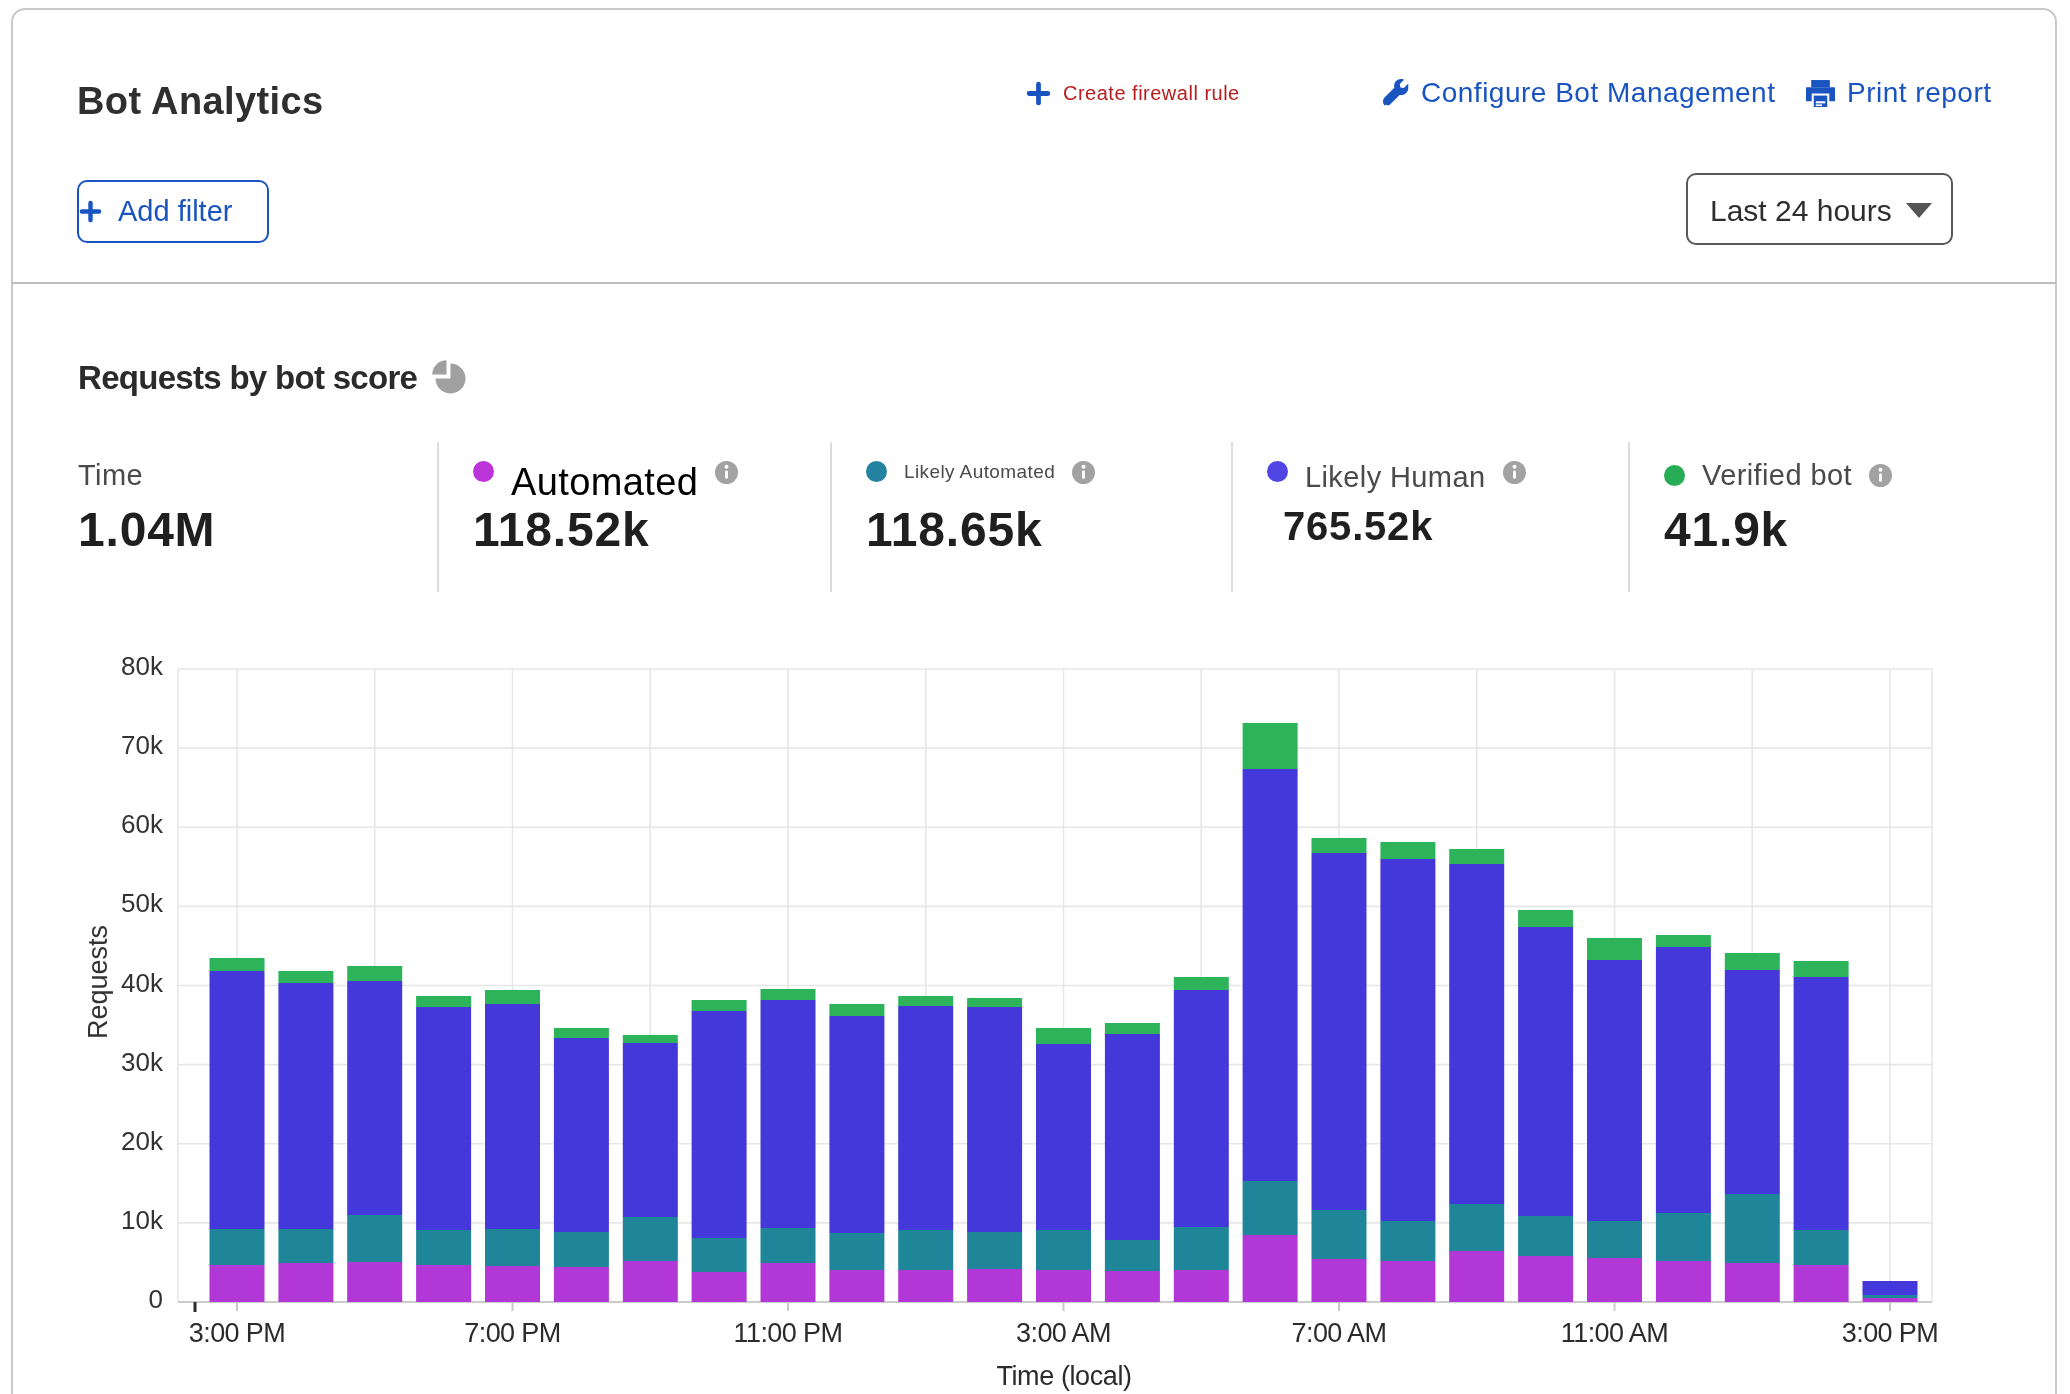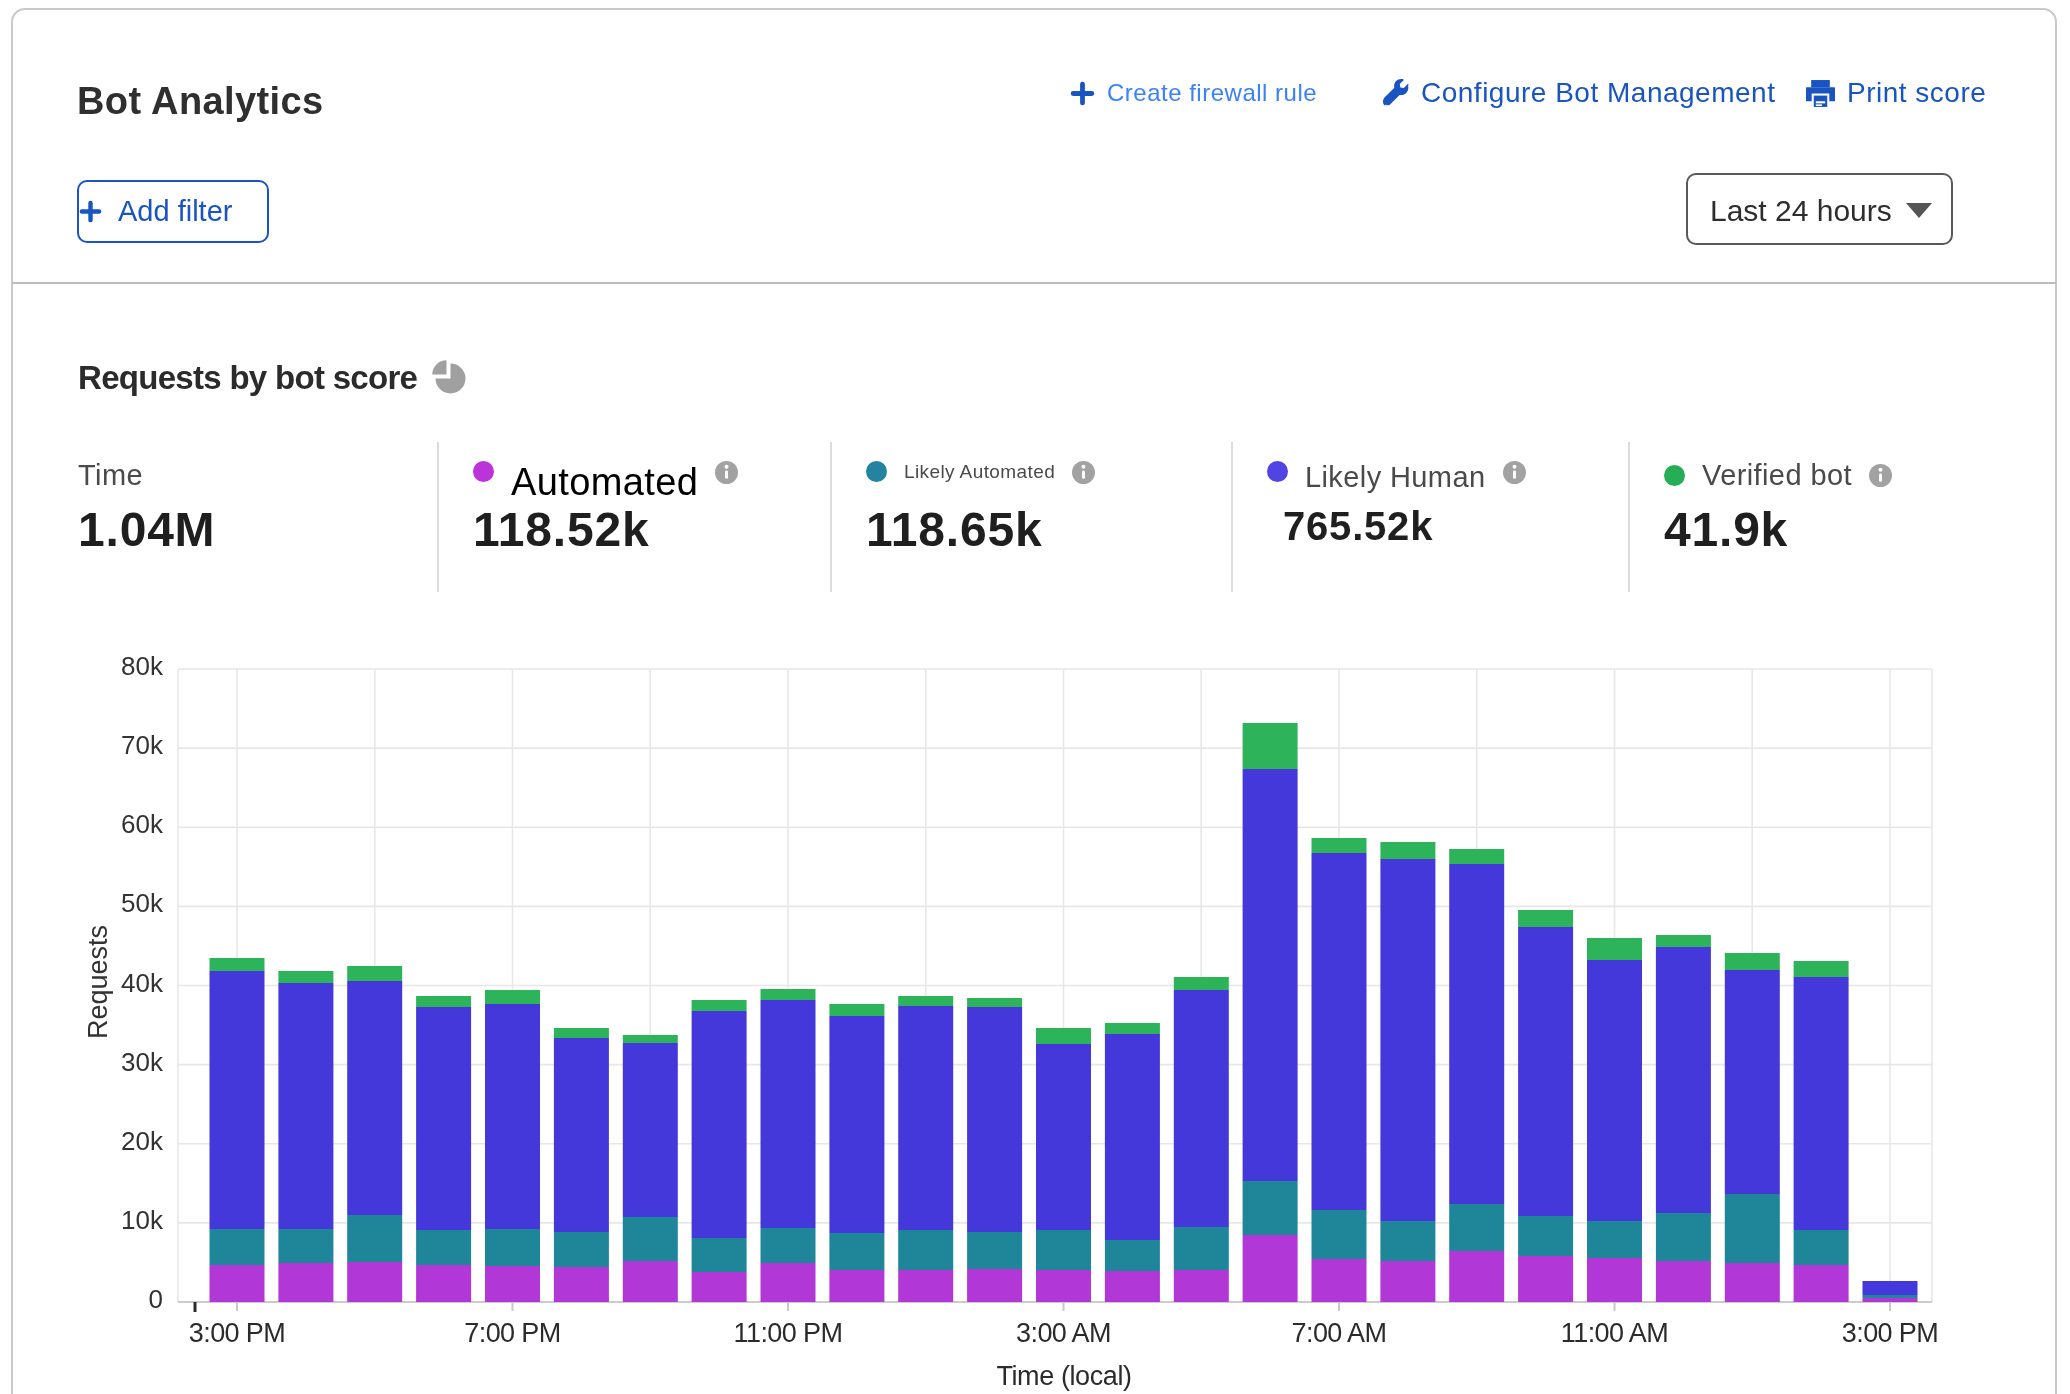--- a/index.html
+++ b/index.html
@@ -4,21 +4,21 @@
 *{margin:0;padding:0;box-sizing:border-box}
 body{width:2070px;height:1394px;background:#fff;font-family:"Liberation Sans",sans-serif;position:relative;overflow:hidden}
 .abs{position:absolute}
 </style></head>
 <body>
 <div class="abs" style="left:11px;top:8px;width:2046px;height:1420px;border:2px solid #c9c9c9;border-radius:14px"></div>
 <div class="abs" style="left:12px;top:282px;width:2044px;height:2px;background:#bdbdbd"></div>
 
 <div class="abs" style="left:77px;top:82px;font-size:38px;line-height:1;font-weight:bold;color:#2f2f2f;letter-spacing:.4px">Bot Analytics</div>
 
-<div class="abs" style="left:1070px;top:78px;display:flex;align-items:center;height:30px;font-size:24px;letter-spacing:.5px;color:#3b82f6;white-space:nowrap">
+<div class="abs" style="left:1026px;top:78px;display:flex;align-items:center;height:30px;font-size:20px;letter-spacing:.5px;color:#b91c1c;white-space:nowrap">
     <svg width="25" height="25" viewBox="0 0 24 24" style="margin-right:12px">
       <path d="M12 3v18M3 12h18" stroke="#1a54c0" stroke-width="4.6" stroke-linecap="round" fill="none"></path>
     </svg>
     <span>Create firewall rule</span>
   </div>
 <div class="abs" style="left:1382px;top:78px;display:flex;align-items:center;height:30px;font-size:28px;letter-spacing:.5px;color:#1a54c0;white-space:nowrap">
     <svg width="28" height="28" viewBox="0 0 512 512" style="margin-right:11px">
       <path fill="#1a54c0" d="M507.73 109.1c-2.24-9.03-13.54-12.09-20.12-5.51l-74.36 74.36-67.88-11.31-11.31-67.88 74.36-74.36c6.62-6.62 3.43-17.9-5.66-20.16-47.38-11.74-99.55-.91-136.58 32.12-39.64 35.33-52.67 88.5-41.34 136.29L34.46 362.63c-45.95 45.95-45.95 120.44 0 166.39.11.11 44.3-44.3 44.3-44.3l-22.15 22.15c23 23 60.28 23 83.28 0l190.5-190.5c47.79 11.33 100.96-1.7 136.29-41.34 33.03-37.03 43.86-89.2 32.12-136.58z" transform="scale(0.92) translate(20,0)"></path>
     </svg>
     <span>Configure Bot Management</span>
@@ -27,21 +27,21 @@
     <svg width="29" height="29" viewBox="0 0 28 28" style="margin-right:12px">
       <g fill="#1a54c0">
 <rect x="5" y="1" width="18" height="7"></rect>
 <path d="M1 8h26a1.5 1.5 0 0 1 1.5 1.5V20a1.5 1.5 0 0 1-1.5 1.5h-4.5V14H5.5v7.5H1A1.5 1.5 0 0 1-.5 20V9.5A1.5 1.5 0 0 1 1 8z"></path>
 <rect x="22" y="9.5" width="4" height="3"></rect>
 <path d="M7.5 16h13v11h-13z"></path>
       </g>
 <rect x="9.5" y="21.5" width="9" height="2" fill="#fff"></rect>
       <rect x="9.5" y="24.5" width="6" height="1.6" fill="#fff"></rect>
     </svg>
-    <span>Print score</span>
+    <span>Print report</span>
   </div>
 
 <div class="abs" style="left:77px;top:180px;width:192px;height:63px;border:2.5px solid #1a54c0;border-radius:10px;display:flex;align-items:center;font-size:29px;color:#1a54c0">
     <svg width="23" height="23" viewBox="0 0 24 24" style="margin-right:16px">
       <path d="M12 3v18M3 12h18" stroke="#1a54c0" stroke-width="4.6" stroke-linecap="round" fill="none"></path>
     </svg>
     <span>Add filter</span>
   </div>
 
 <div class="abs" style="left:1686px;top:173px;width:267px;height:72px;border:2.5px solid #595959;border-radius:10px">

